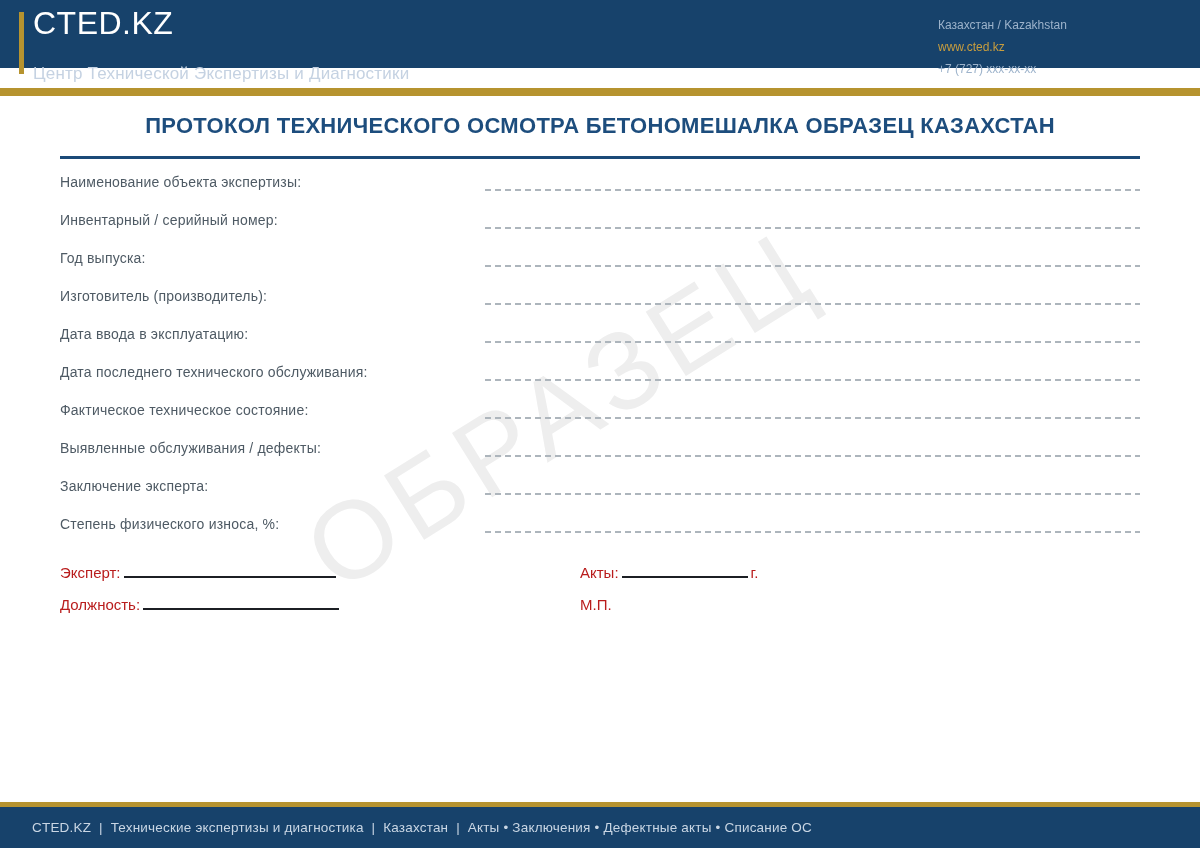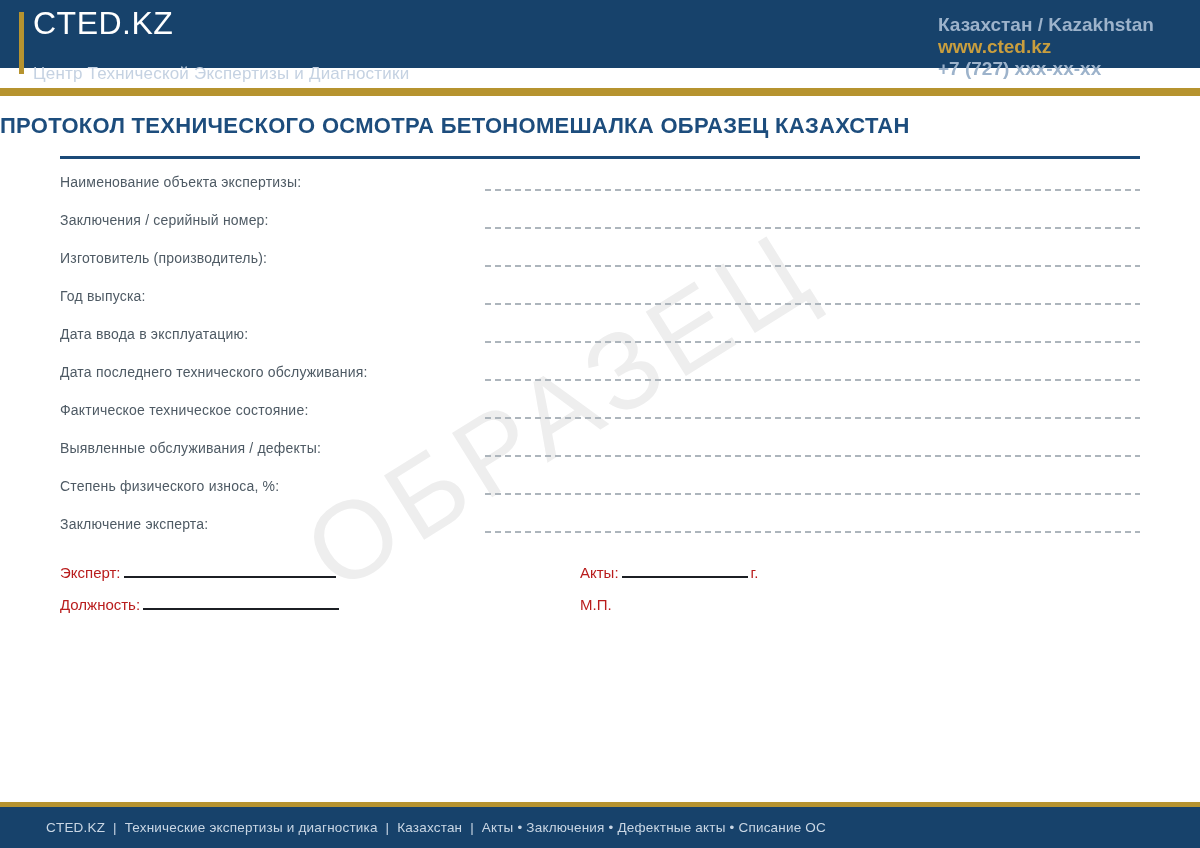--- a/index.html
+++ b/index.html
@@ -5,34 +5,34 @@
   * { margin: 0; padding: 0; box-sizing: border-box; }
   html, body { width: 1200px; height: 848px; }
   body { font-family: "Liberation Sans", sans-serif; background: #ffffff; overflow: hidden; }
   .page { position: relative; width: 1200px; height: 848px; background: #ffffff; overflow: hidden; }
 
   
   .header { position: absolute; top: 0; left: 0; width: 1200px; height: 68px; background: #17426b; }
   .logo-bar { position: absolute; left: 19px; top: 12px; width: 5px; height: 62px; background: #b6932f; }
   .logo-text { position: absolute; left: 33px; top: 5px; font-size: 32px; font-weight: 400; color: #ffffff; letter-spacing: 0.5px; }
   .logo-subtitle { position: absolute; left: 33px; top: 64px; font-size: 17px; color: #c5d2e2; letter-spacing: 0.2px; }
-  .header-right { position: absolute; left: 938px; top: 14px; font-size: 19px; line-height: 22px; font-weight: bold; }
+  .header-right { position: absolute; left: 938px; top: 14px; font-size: 12px; line-height: 22px; }
   .header-region { color: #9db3cb; }
   .header-site { color: #c99e3e; text-decoration: none; display: block; }
   .header-phone { color: #9db3cb; }
   .gold-stripe-top { position: absolute; top: 88px; left: 0; width: 1200px; height: 8px; background: #b6932f; }
 
   
   .watermark { position: absolute; left: 150px; top: 330px; width: 820px; height: 160px;
     text-align: center; font-size: 110px; line-height: 160px; letter-spacing: 8px;
     color: #eeeeee; transform: rotate(-32deg); z-index: 0; white-space: nowrap; user-select: none; }
 
   
   .doc { position: absolute; top: 0; left: 0; width: 1200px; height: 848px; z-index: 1; }
-  .doc-title { position: absolute; top: 113px; left: 0; width: 1200px; 
+  .doc-title { position: absolute; top: 113px; left: 0; width: 1200px; text-align: center;
     font-size: 22px; font-weight: 600; color: #1d4d7d; letter-spacing: 0.3px; }
   .title-rule { position: absolute; top: 156px; left: 60px; width: 1080px; height: 3px; background: #1b4a78; }
 
   .fields { position: absolute; top: 168px; left: 60px; width: 1080px; }
   .field-row { position: relative; height: 38px; }
   .field-label { position: absolute; left: 0; top: 6px; font-size: 14px; color: #4e5a64; letter-spacing: 0.2px; }
   .field-line { position: absolute; left: 425px; right: 0; top: 21px; height: 2px;
     background: repeating-linear-gradient(90deg, #adb5bc 0 6px, transparent 6px 10px); }
 
   
@@ -41,21 +41,21 @@
   .sig-left { position: absolute; left: 0; top: 4px; }
   .sig-right { position: absolute; left: 520px; top: 4px; }
   .uline { display: inline-block; border-bottom: 2px solid #1c1f24; height: 13px; vertical-align: baseline; margin: 0 3px; }
   .uline-expert { width: 212px; }
   .uline-date { width: 126px; }
   .uline-position { width: 196px; }
 
   
   .footer-gold { position: absolute; top: 802px; left: 0; width: 1200px; height: 5px; background: #b6932f; }
   .footer { position: absolute; top: 807px; left: 0; width: 1200px; height: 41px; background: #17426b;
-    display: flex; align-items: center; padding-left: 46px; }
+    display: flex; align-items: center; padding-left: 32px; }
   .footer-text { font-size: 13.5px; color: #c9d6e4; letter-spacing: 0.2px; white-space: pre; }
 </style>
 </head>
 <body>
 
 <div class="page">
 
   <div class="header">
     <div class="logo-bar"></div>
     <div class="logo-text">CTED.KZ</div>
@@ -73,53 +73,53 @@
   <div class="doc">
     <div class="doc-title">ПРОТОКОЛ ТЕХНИЧЕСКОГО ОСМОТРА БЕТОНОМЕШАЛКА ОБРАЗЕЦ КАЗАХСТАН</div>
     <div class="title-rule"></div>
 
     <div class="fields">
       <div class="field-row">
         <span class="field-label">Наименование объекта экспертизы:</span>
         <span class="field-line"></span>
       </div>
       <div class="field-row">
-        <span class="field-label">Заключения / серийный номер:</span>
+        <span class="field-label">Инвентарный / серийный номер:</span>
+        <span class="field-line"></span>
+      </div>
+      <div class="field-row">
+        <span class="field-label">Год выпуска:</span>
         <span class="field-line"></span>
       </div>
       <div class="field-row">
         <span class="field-label">Изготовитель (производитель):</span>
-        <span class="field-line"></span>
-      </div>
-      <div class="field-row">
-        <span class="field-label">Год выпуска:</span>
         <span class="field-line"></span>
       </div>
       <div class="field-row">
         <span class="field-label">Дата ввода в эксплуатацию:</span>
         <span class="field-line"></span>
       </div>
       <div class="field-row">
         <span class="field-label">Дата последнего технического обслуживания:</span>
         <span class="field-line"></span>
       </div>
       <div class="field-row">
         <span class="field-label">Фактическое техническое состояние:</span>
         <span class="field-line"></span>
       </div>
       <div class="field-row">
         <span class="field-label">Выявленные обслуживания / дефекты:</span>
         <span class="field-line"></span>
       </div>
       <div class="field-row">
-        <span class="field-label">Степень физического износа, %:</span>
+        <span class="field-label">Заключение эксперта:</span>
         <span class="field-line"></span>
       </div>
       <div class="field-row">
-        <span class="field-label">Заключение эксперта:</span>
+        <span class="field-label">Степень физического износа, %:</span>
         <span class="field-line"></span>
       </div>
     </div>
 
     <div class="sig">
       <div class="sig-row">
         <div class="sig-left">
           <span>Эксперт:</span><span class="uline uline-expert"></span>
         </div>
         <div class="sig-right">

